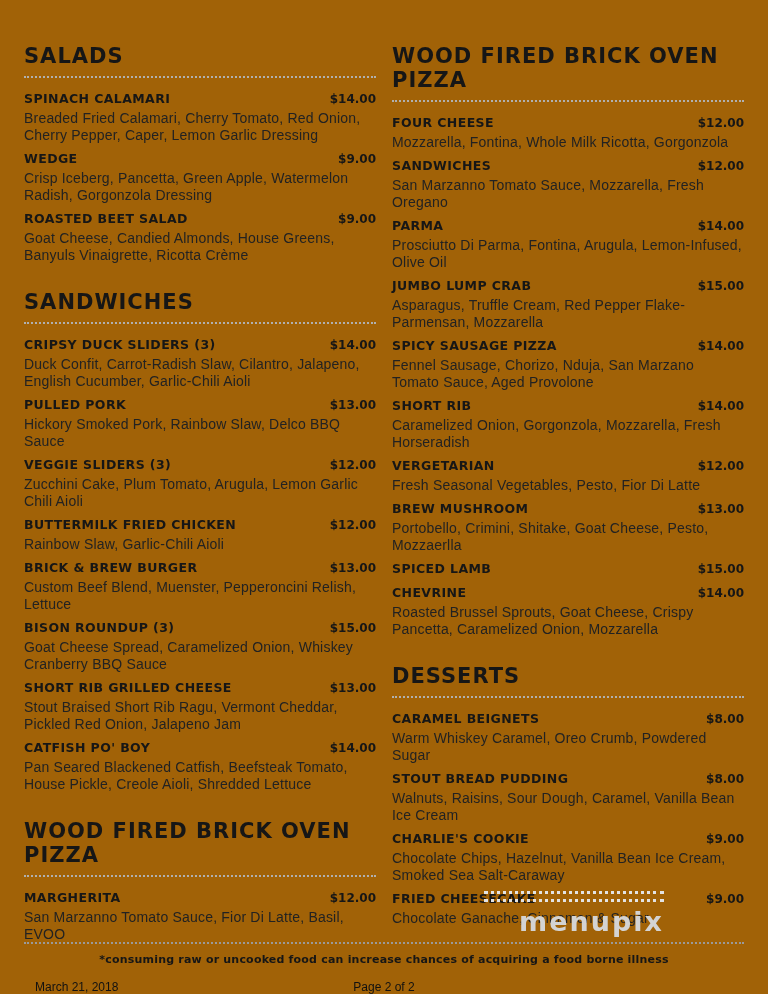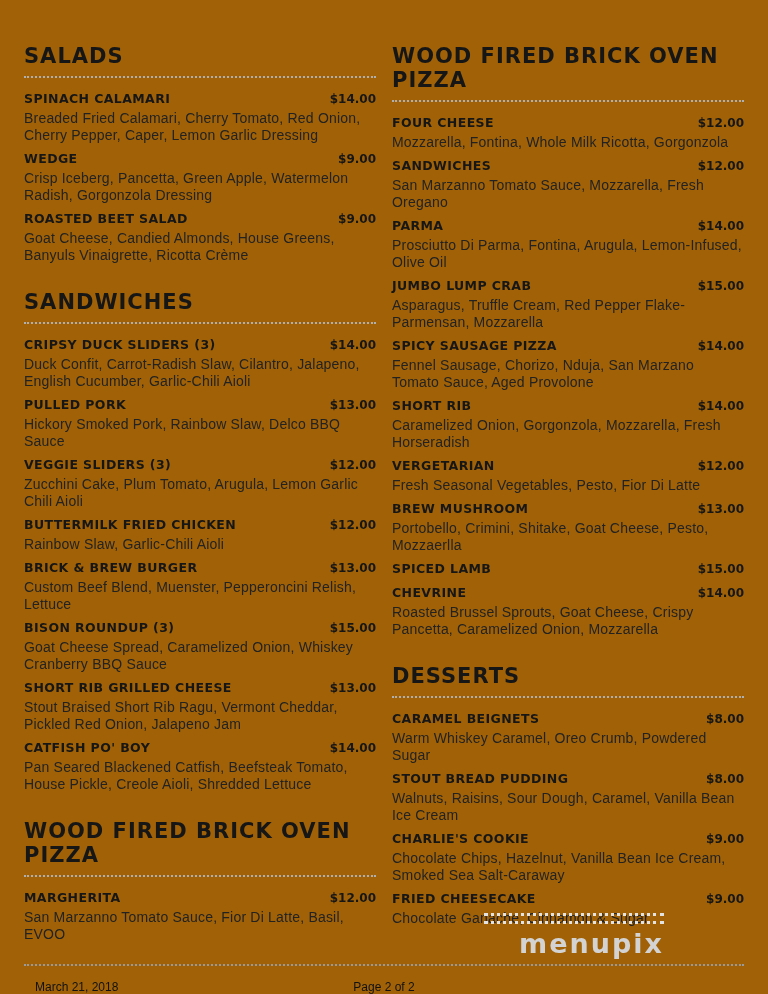--- a/index.html
+++ b/index.html
@@ -313,18 +313,19 @@
   </section>
 </div>
   </div>
 
   <div class="footer-area">
     <div class="watermark-block">
       <span class="watermark-dots"></span>
       <span class="watermark-text">menupix</span>
     </div>
     <hr class="page-divider">
+    <div class="disclaimer">*consuming raw or uncooked food can increase chances of acquiring a food borne illness</div>
     <div class="footer-row">
       <span class="footer-date">March 21, 2018</span>
       <span class="footer-page">Page 2 of 2</span>
     </div>
   </div>
 </div>
 
 </body></html>

